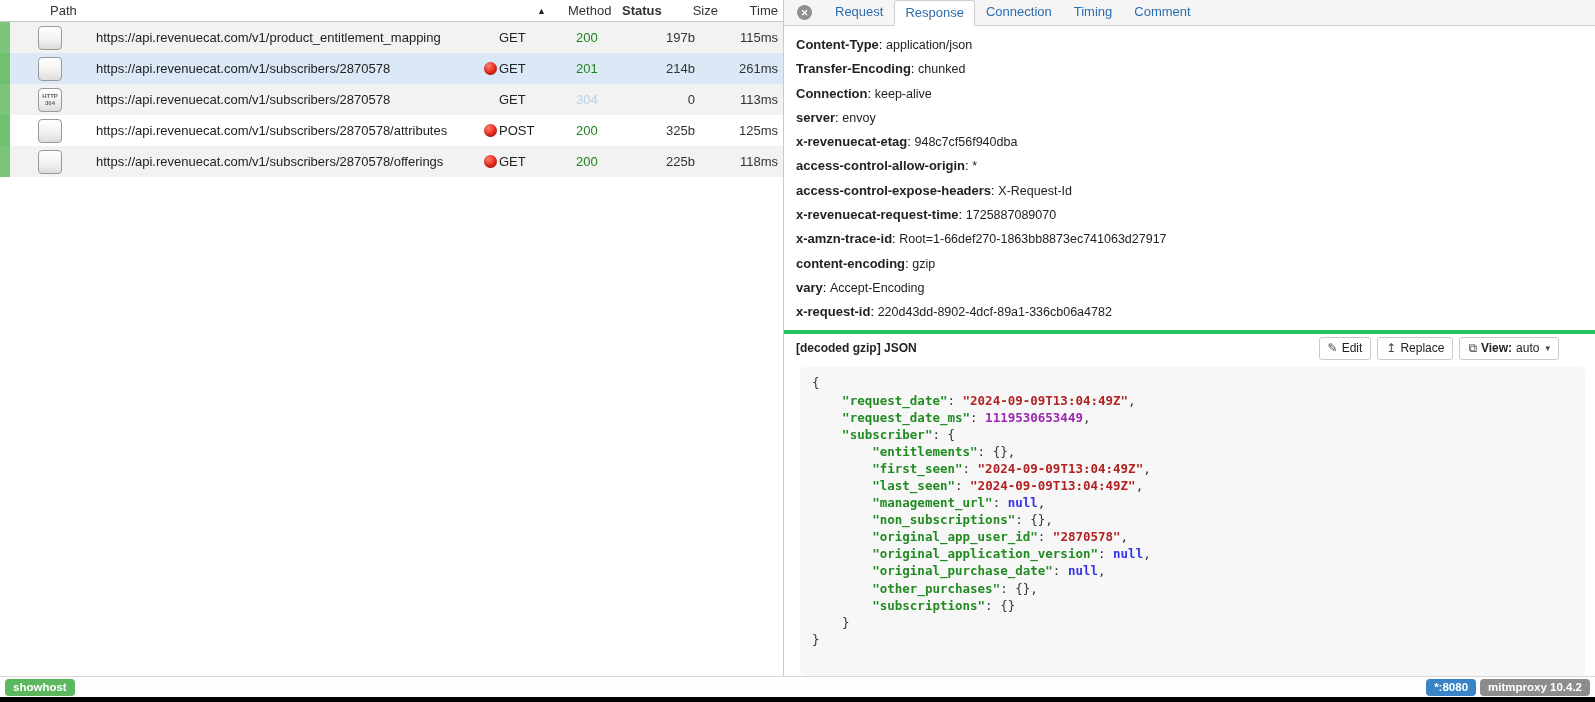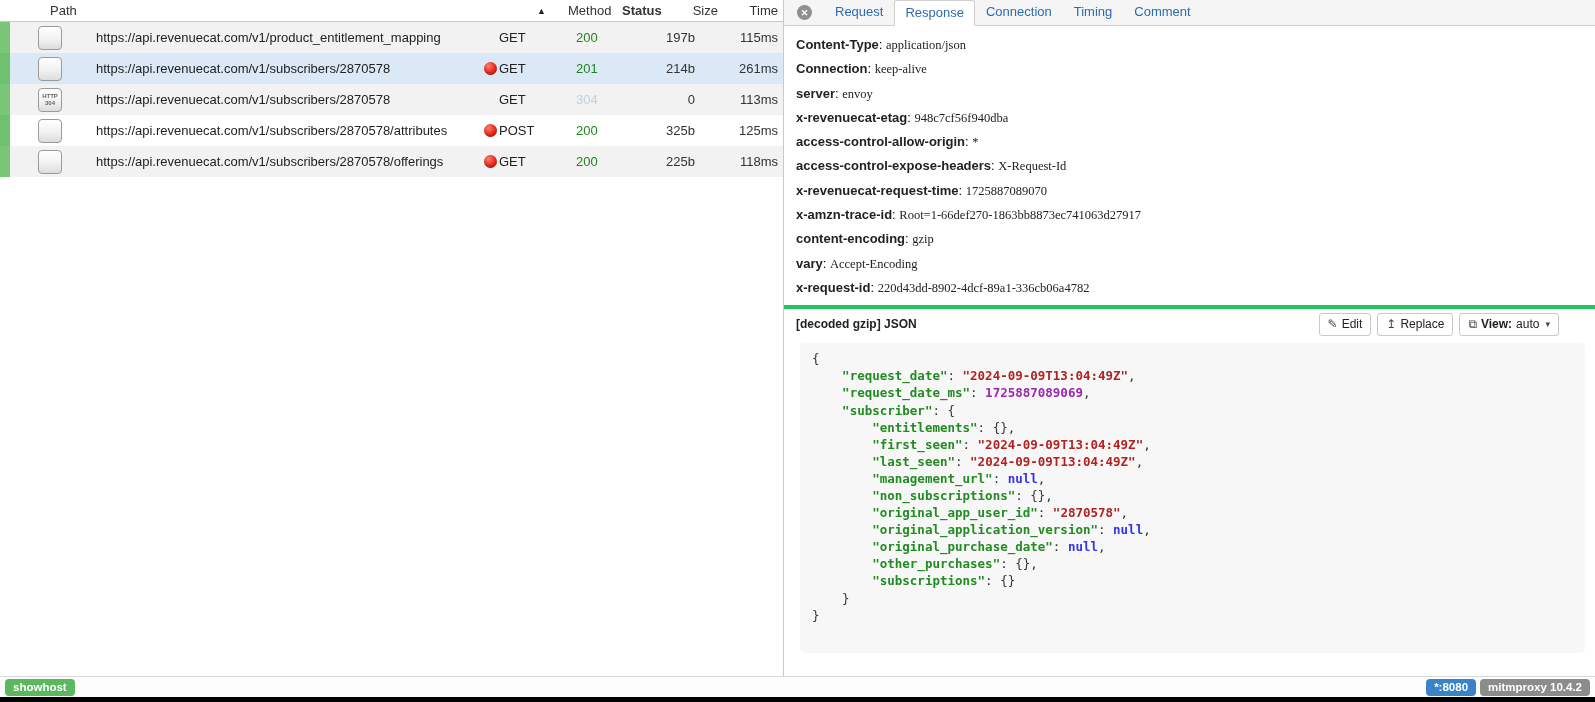--- a/index.html
+++ b/index.html
@@ -40,21 +40,21 @@
   .detail { flex:1; display:flex; flex-direction:column; background:#fff; overflow:hidden; }
   .tabbar { height:26px; background:#f5f5f5; border-bottom:1px solid #cfcfcf; display:flex; align-items:flex-end; }
   .close-btn { width:15px; height:15px; border-radius:50%; background:#8f8f8f; color:#fff; font-size:9px; font-weight:bold;
                display:flex; align-items:center; justify-content:center; margin:0 12px 5px 13px; cursor:pointer; }
   .tab { font-size:13px; color:#2b6cb0; padding:4px 10px 5px; cursor:pointer; border:1px solid transparent; }
   .tab.active { background:#fff; border-color:#cfcfcf; border-bottom-color:#fff; border-radius:3px 3px 0 0; margin-bottom:-1px; }
   .detail-body { flex:1; overflow:hidden; display:flex; flex-direction:column; }
   .headers-list { padding:6px 0 0 12px; }
   .hline { padding:5px 0 5px 0; font-size:13px; height:24.3px; white-space:nowrap; }
   .hname { font-weight:bold; color:#222; }
-  .hval { font-family:Liberation Serif, serif; color:#222; font-size:12.5px; }
+  .hval { font-family:Liberation Sans, sans-serif; color:#222; font-size:12.5px; }
   .meta-row { border-top:4px solid #22c55e; height:34px; display:flex; align-items:center; justify-content:space-between;
               padding:0 36px 0 12px; margin-top:6px; }
   .meta-label { font-size:12px; font-weight:bold; color:#222; }
   .meta-buttons { display:flex; gap:6px; }
   .btn { display:flex; align-items:center; gap:4px; border:1px solid #c9c9c9; background:#fff; border-radius:3px;
          font-size:12px; color:#222; padding:2px 8px; height:23px; cursor:pointer; }
   .btn .bicon { font-size:12px; color:#444; }
   .btn .bold { font-weight:bold; }
   .btn .caret { font-size:9px; color:#444; margin-left:2px; }
   .code-block { margin:4px 10px 0 16px; background:#f7f7f7; border-radius:5px; padding:7px 12px; height:310px;
@@ -173,20 +173,21 @@
           <div class="close-btn">✕</div>
           <div class="tab">Request</div>
           <div class="tab active">Response</div>
           <div class="tab">Connection</div>
           <div class="tab">Timing</div>
           <div class="tab">Comment</div>
         </div>
       <div class="detail-body">
         <div class="headers-list" id="headers-list">
             <div class="hline"><span class="hname">Content-Type</span><span class="hname"></span>: <span class="hval">application/json</span></div>
+            <div class="hline"><span class="hname">Transfer-Encoding</span><span class="hname"></span>: <span class="hval">chunked</span></div>
             <div class="hline"><span class="hname">Connection</span><span class="hname"></span>: <span class="hval">keep-alive</span></div>
             <div class="hline"><span class="hname">server</span><span class="hname"></span>: <span class="hval">envoy</span></div>
             <div class="hline"><span class="hname">x-revenuecat-etag</span><span class="hname"></span>: <span class="hval">948c7cf56f940dba</span></div>
             <div class="hline"><span class="hname">access-control-allow-origin</span><span class="hname"></span>: <span class="hval">*</span></div>
             <div class="hline"><span class="hname">access-control-expose-headers</span><span class="hname"></span>: <span class="hval">X-Request-Id</span></div>
             <div class="hline"><span class="hname">x-revenuecat-request-time</span><span class="hname"></span>: <span class="hval">1725887089070</span></div>
             <div class="hline"><span class="hname">x-amzn-trace-id</span><span class="hname"></span>: <span class="hval">Root=1-66def270-1863bb8873ec741063d27917</span></div>
             <div class="hline"><span class="hname">content-encoding</span><span class="hname"></span>: <span class="hval">gzip</span></div>
             <div class="hline"><span class="hname">vary</span><span class="hname"></span>: <span class="hval">Accept-Encoding</span></div>
             <div class="hline"><span class="hname">x-request-id</span><span class="hname"></span>: <span class="hval">220d43dd-8902-4dcf-89a1-336cb06a4782</span></div>
@@ -206,21 +207,21 @@
               <span class="bicon">⧉</span>
               <span class="bold">View:</span>
               <span>auto</span>
               <span class="caret">▾</span>
             </button>
           </span>
         </div>
         <div class="code-block" id="code-block">
             <div class="cline"><span class="tok-plain">{</span></div>
             <div class="cline"><span class="tok-plain">    </span><span class="tok-key">"request_date"</span><span class="tok-plain">: </span><span class="tok-str">"2024-09-09T13:04:49Z"</span><span class="tok-plain">,</span></div>
-            <div class="cline"><span class="tok-plain">    </span><span class="tok-key">"request_date_ms"</span><span class="tok-plain">: </span><span class="tok-num">1725887089069</span><span class="tok-plain">,</span></div>
+            <div class="cline"><span class="tok-plain">    </span><span class="tok-key">"request_date_ms"</span><span class="tok-plain">: </span><span class="tok-num">1119530653449</span><span class="tok-plain">,</span></div>
             <div class="cline"><span class="tok-plain">    </span><span class="tok-key">"subscriber"</span><span class="tok-plain">: {</span></div>
             <div class="cline"><span class="tok-plain">        </span><span class="tok-key">"entitlements"</span><span class="tok-plain">: {},</span></div>
             <div class="cline"><span class="tok-plain">        </span><span class="tok-key">"first_seen"</span><span class="tok-plain">: </span><span class="tok-str">"2024-09-09T13:04:49Z"</span><span class="tok-plain">,</span></div>
             <div class="cline"><span class="tok-plain">        </span><span class="tok-key">"last_seen"</span><span class="tok-plain">: </span><span class="tok-str">"2024-09-09T13:04:49Z"</span><span class="tok-plain">,</span></div>
             <div class="cline"><span class="tok-plain">        </span><span class="tok-key">"management_url"</span><span class="tok-plain">: </span><span class="tok-null">null</span><span class="tok-plain">,</span></div>
             <div class="cline"><span class="tok-plain">        </span><span class="tok-key">"non_subscriptions"</span><span class="tok-plain">: {},</span></div>
             <div class="cline"><span class="tok-plain">        </span><span class="tok-key">"original_app_user_id"</span><span class="tok-plain">: </span><span class="tok-str">"2870578"</span><span class="tok-plain">,</span></div>
             <div class="cline"><span class="tok-plain">        </span><span class="tok-key">"original_application_version"</span><span class="tok-plain">: </span><span class="tok-null">null</span><span class="tok-plain">,</span></div>
             <div class="cline"><span class="tok-plain">        </span><span class="tok-key">"original_purchase_date"</span><span class="tok-plain">: </span><span class="tok-null">null</span><span class="tok-plain">,</span></div>
             <div class="cline"><span class="tok-plain">        </span><span class="tok-key">"other_purchases"</span><span class="tok-plain">: {},</span></div>

